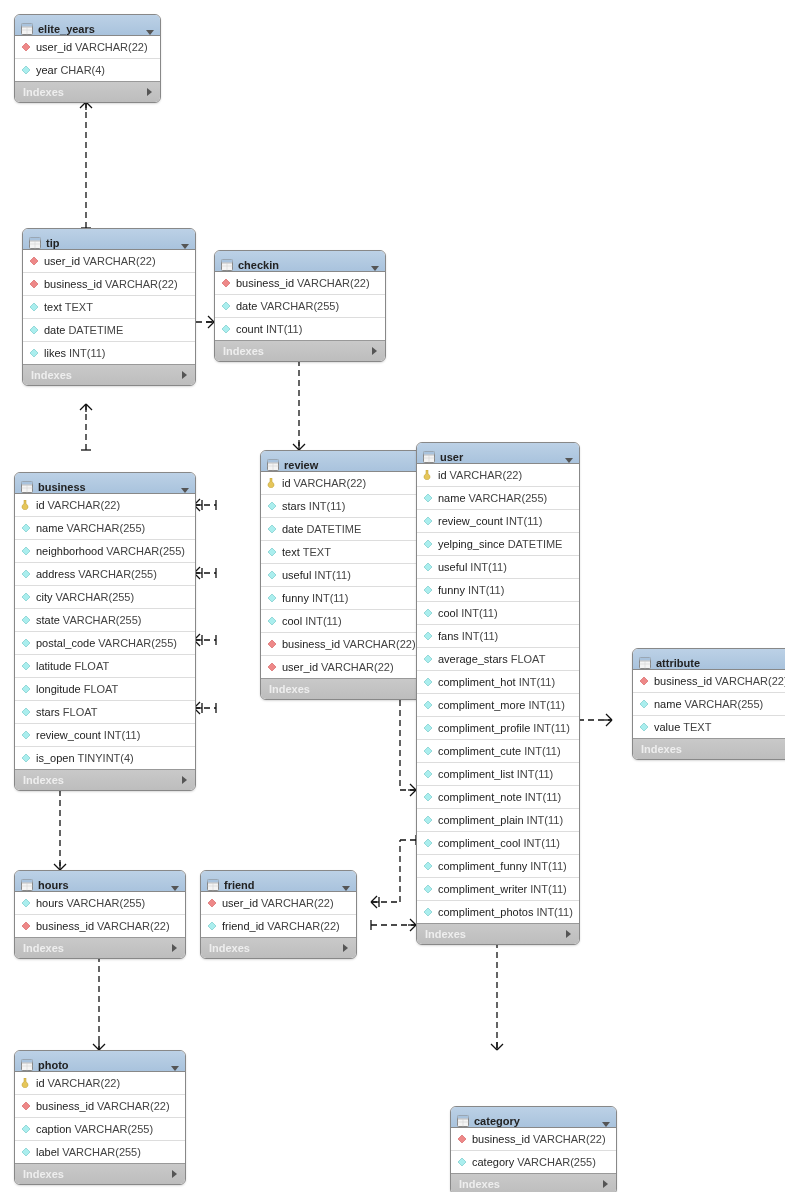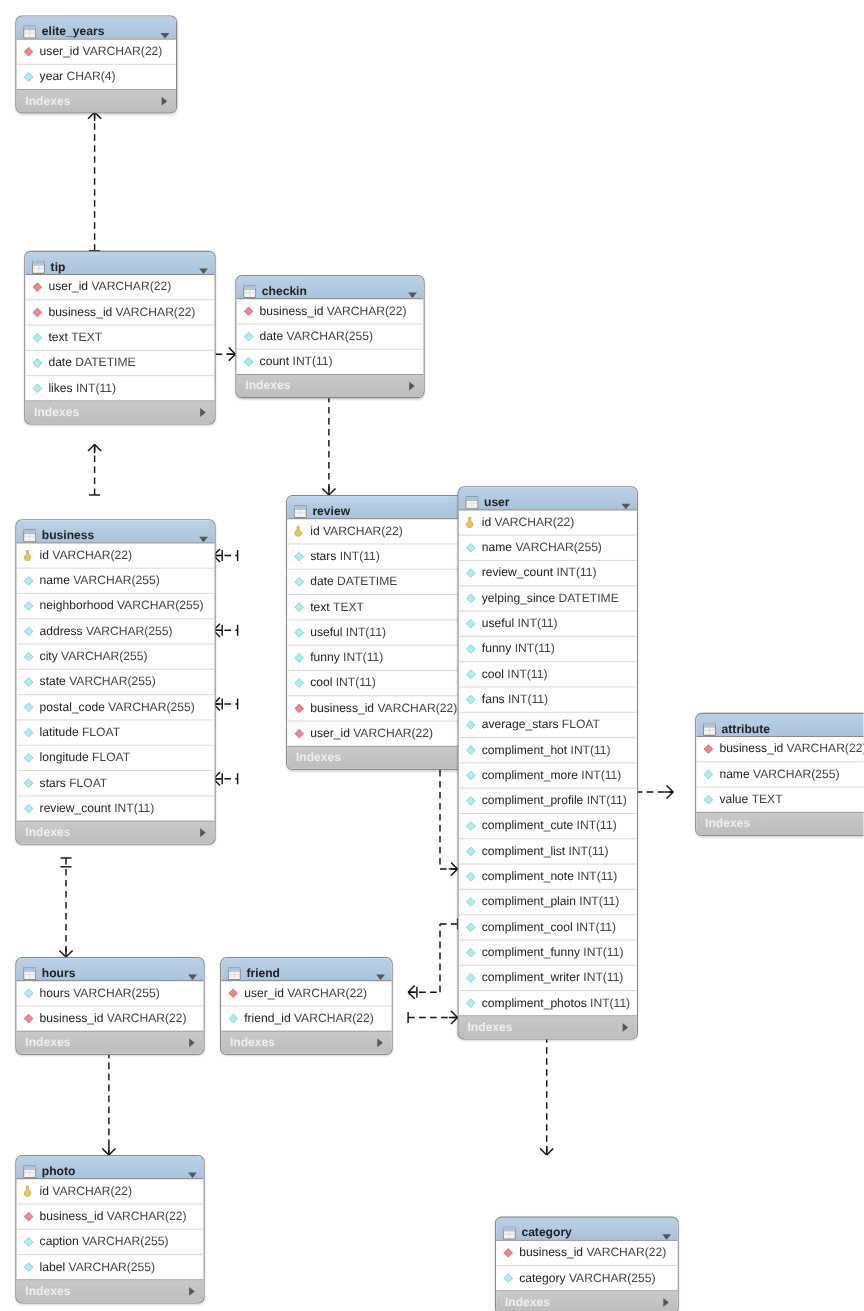--- a/index.html
+++ b/index.html
@@ -466,20 +466,29 @@
         </div>
         <div class="col-row">
           <span class="col-icon">
             <svg width="10" height="10" viewBox="0 0 10 10">
               <polygon points="5,1 9,5 5,9 1,5" fill="#aee" stroke="#5bb" stroke-width="0.5"></polygon>
             </svg>
           </span>
           <span class="col-name">review_count</span>
           <span class="col-type">INT(11)</span>
         </div>
+        <div class="col-row">
+          <span class="col-icon">
+            <svg width="10" height="10" viewBox="0 0 10 10">
+              <polygon points="5,1 9,5 5,9 1,5" fill="#aee" stroke="#5bb" stroke-width="0.5"></polygon>
+            </svg>
+          </span>
+          <span class="col-name">is_open</span>
+          <span class="col-type">TINYINT(4)</span>
+        </div>
       </div>
       <div class="indexes-row">
         <span class="indexes-label">Indexes</span>
         <span class="expand-arrow"></span>
       </div>
     </div>
     <div class="table" style="left: 216px; top: 450px; width: 170px; margin-left: 44px;">
       <div class="table-header">
         <span class="table-icon">
           <svg width="12" height="12" viewBox="0 0 12 12">

